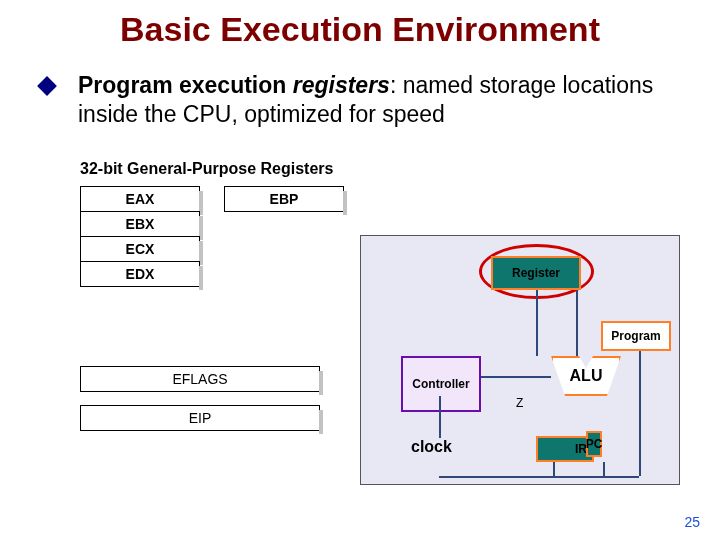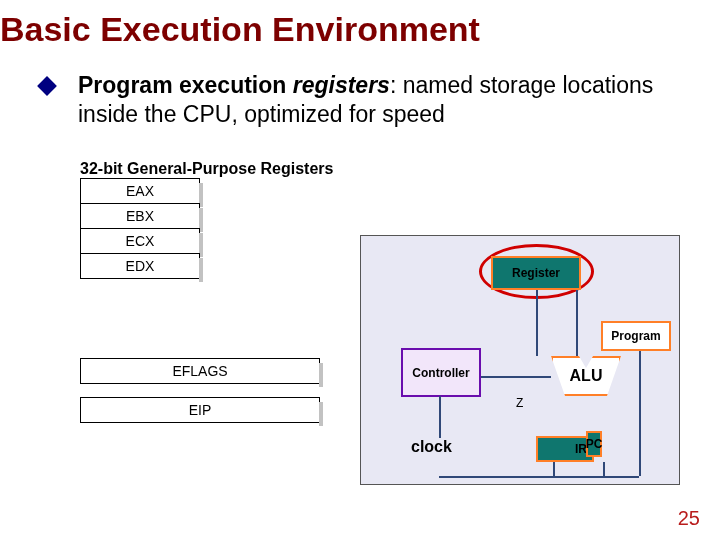--- a/index.html
+++ b/index.html
@@ -9,20 +9,21 @@
     background: #fff;
     font-family: Arial, Helvetica, sans-serif;
     position: relative;
     overflow: hidden;
   }
   .title {
     font-family: "Comic Sans MS", "Comic Sans", cursive, sans-serif;
     font-weight: bold;
     color: #7d0000;
     font-size: 34px;
+    text-align: center;
     padding-top: 10px;
   }
   .body-area {
     padding: 22px 40px 0 40px;
   }
   .bullet-row {
     display: flex;
     align-items: flex-start;
     gap: 24px;
   }
@@ -45,24 +46,26 @@
   .fig-area {
     position: absolute;
     left: 80px;
     top: 160px;
     width: 560px;
   }
   .fig-title {
     font-size: 16px;
     font-weight: bold;
     color: #000;
+    margin-bottom: 8px;
   }
   .reg-row {
     display: flex;
     gap: 24px;
+    font-weight: bold;
   }
   .reg-col {
     display: flex;
     flex-direction: column;
   }
   .reg-cell {
     width: 120px;
     height: 26px;
     border: 1px solid #000;
     display: flex;
@@ -108,21 +111,21 @@
   .blk.register {
     left: 130px; top: 20px; width: 90px; height: 34px;
     border-color: #ff7f27;
   }
   .blk.memory {
     left: 240px; top: 85px; width: 70px; height: 30px;
     border-color: #ff7f27;
     background: #fff;
   }
   .blk.controller {
-    left: 40px; top: 112px; width: 80px; height: 49px;
+    left: 40px; top: 120px; width: 80px; height: 56px;
     border-color: #6a0dad;
     background: #f2e6fa;
   }
   .alu {
     position: absolute;
     left: 190px; top: 120px; width: 70px; height: 40px;
     font-size: 16px; font-weight: bold;
     display: flex; align-items: center; justify-content: center;
     background: #fff;
     border: 2px solid #ff7f27;
@@ -155,22 +158,22 @@
     border: 3px solid #d00000;
     border-radius: 50%;
   }
   .wire { position: absolute; background: #304878; }
   .wH { height: 2px; }
   .wV { width: 2px; }
   .page-num {
     position: absolute;
     right: 20px;
     bottom: 10px;
-    font-size: 20px;
-    color: #b91c1c;
+    font-size: 14px;
+    color: #1d4ed8;
   }
 </style>
 </head>
 <body>
 
 <div class="title">Basic Execution Environment</div>
 
 <div class="body-area">
   <div class="bullet-row">
     <div class="bullet-icon"></div>
@@ -181,20 +184,23 @@
 </div>
 
 <div class="fig-area">
   <div class="fig-title">32-bit General-Purpose Registers</div>
   <div class="reg-row">
     <div class="reg-col">
       <div class="reg-cell shadow">EAX</div>
       <div class="reg-cell shadow">EBX</div>
       <div class="reg-cell shadow">ECX</div>
       <div class="reg-cell shadow">EDX</div>
+    </div>
+    <div class="reg-col">
+      <div class="reg-cell shadow">EBP</div>
     </div>
   </div>
   <div class="gap"></div>
   <div class="gap"></div>
   <div class="reg-cell wide shadow">EFLAGS</div>
   <div style="height:14px"></div>
   <div class="reg-cell wide shadow">EIP</div>
 </div>
 
 <div class="cpu-box">

